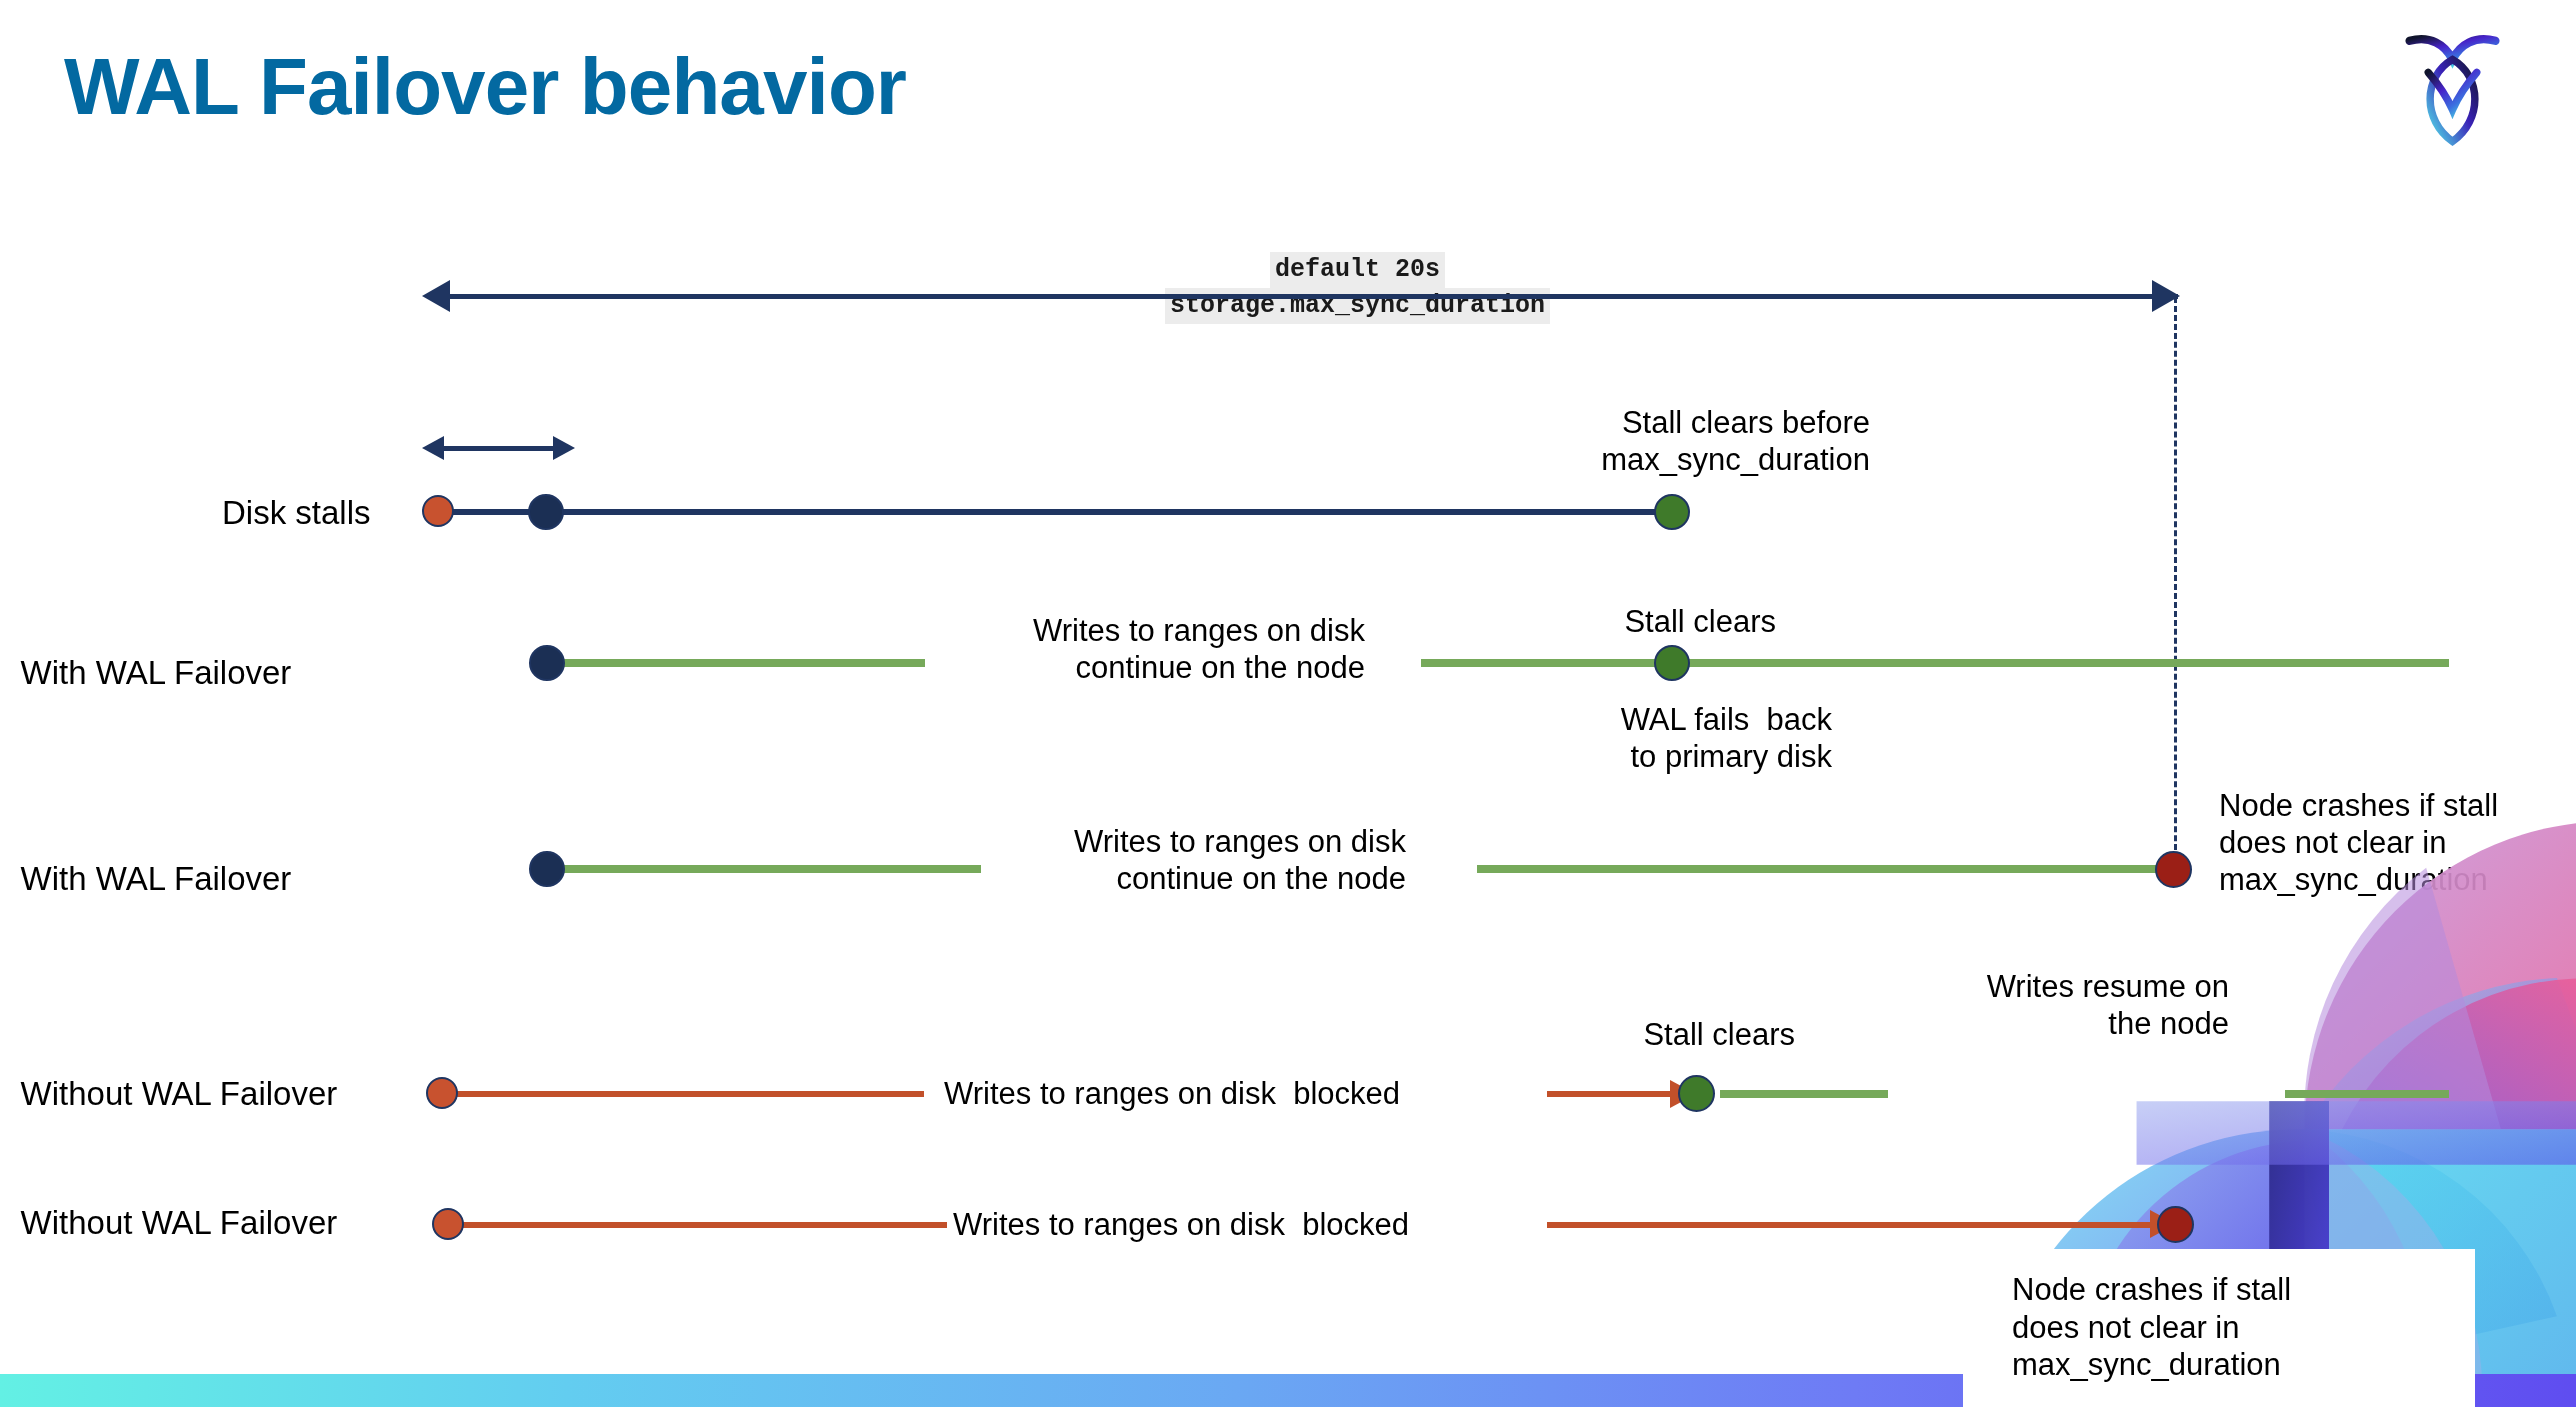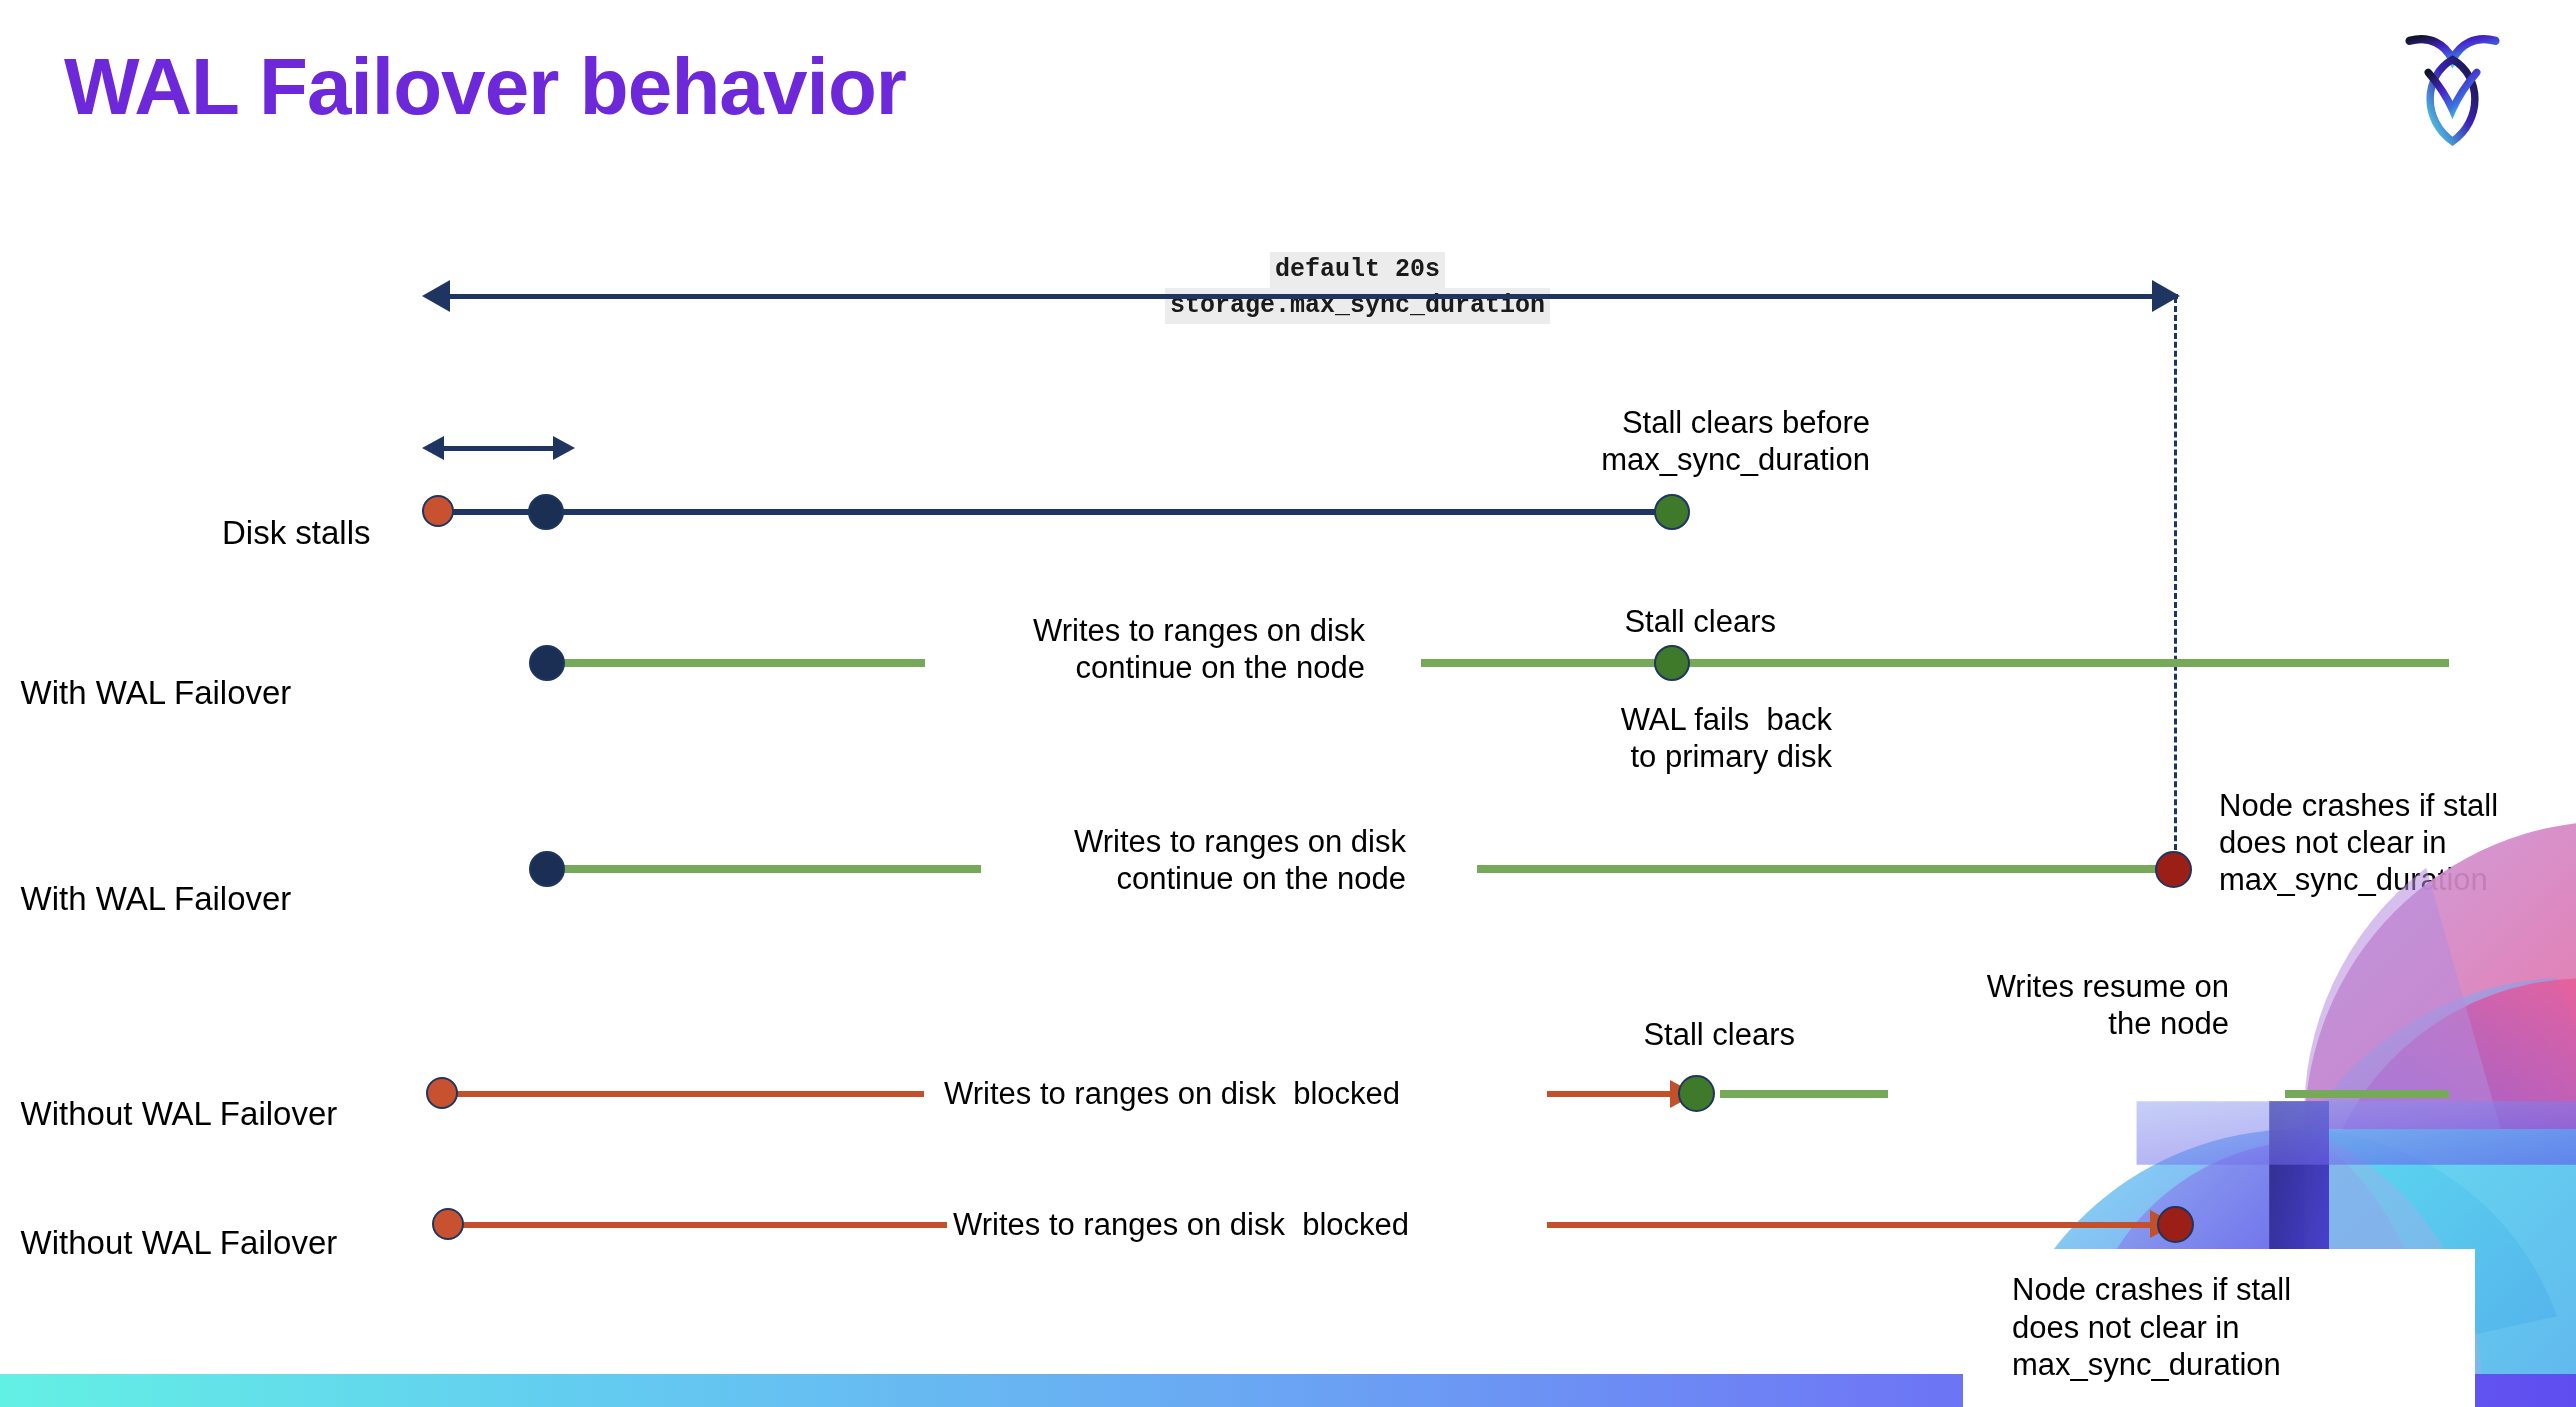--- a/index.html
+++ b/index.html
@@ -6,21 +6,21 @@
   body{
     width:2576px;height:1408px;position:relative;overflow:hidden;
     font-family:"Liberation Sans",sans-serif;color:#000;
   }
   .slide{position:absolute;inset:0;background:#fff;overflow:hidden;}
 
   
   .title{
     position:absolute;left:64px;top:45px;
     font-size:80px;font-weight:bold;letter-spacing:-0.9px;
-    color:#6d28d9;line-height:1.05;white-space:nowrap;
+    color:#0369a1;line-height:1.05;white-space:nowrap;
   }
 
   
   .logo{position:absolute;right:73px;top:24px;width:101px;height:123px;}
 
   
   .code-block{position:absolute;font-weight:bold;}
   .code-chip{
     display:table;background:#ececec;color:#1a1a1a;
     font-family:"Liberation Mono",monospace;
@@ -29,21 +29,21 @@
   .code-block.center .code-chip{margin-left:auto;margin-right:auto;}
 
   
   .lbl{
     position:absolute;font-size:31px;line-height:1.2;color:#000;
     white-space:pre;
   }
   .lbl.c{text-align:right;}
   .lbl.l{text-align:left;}
   .row-label{
-    position:absolute;font-size:33px;color:#000;white-space:nowrap;margin-top:20px;
+    position:absolute;font-size:33px;color:#000;white-space:nowrap;
   }
 
   .line{position:absolute;}
   .line.navy{background:#1f3561;}
   .line.green{background:#76a95a;}
   .line.red{background:#c2502a;}
 
   .vdash{
     position:absolute;width:0;
     border-left:3.7px dashed #1f3561;

